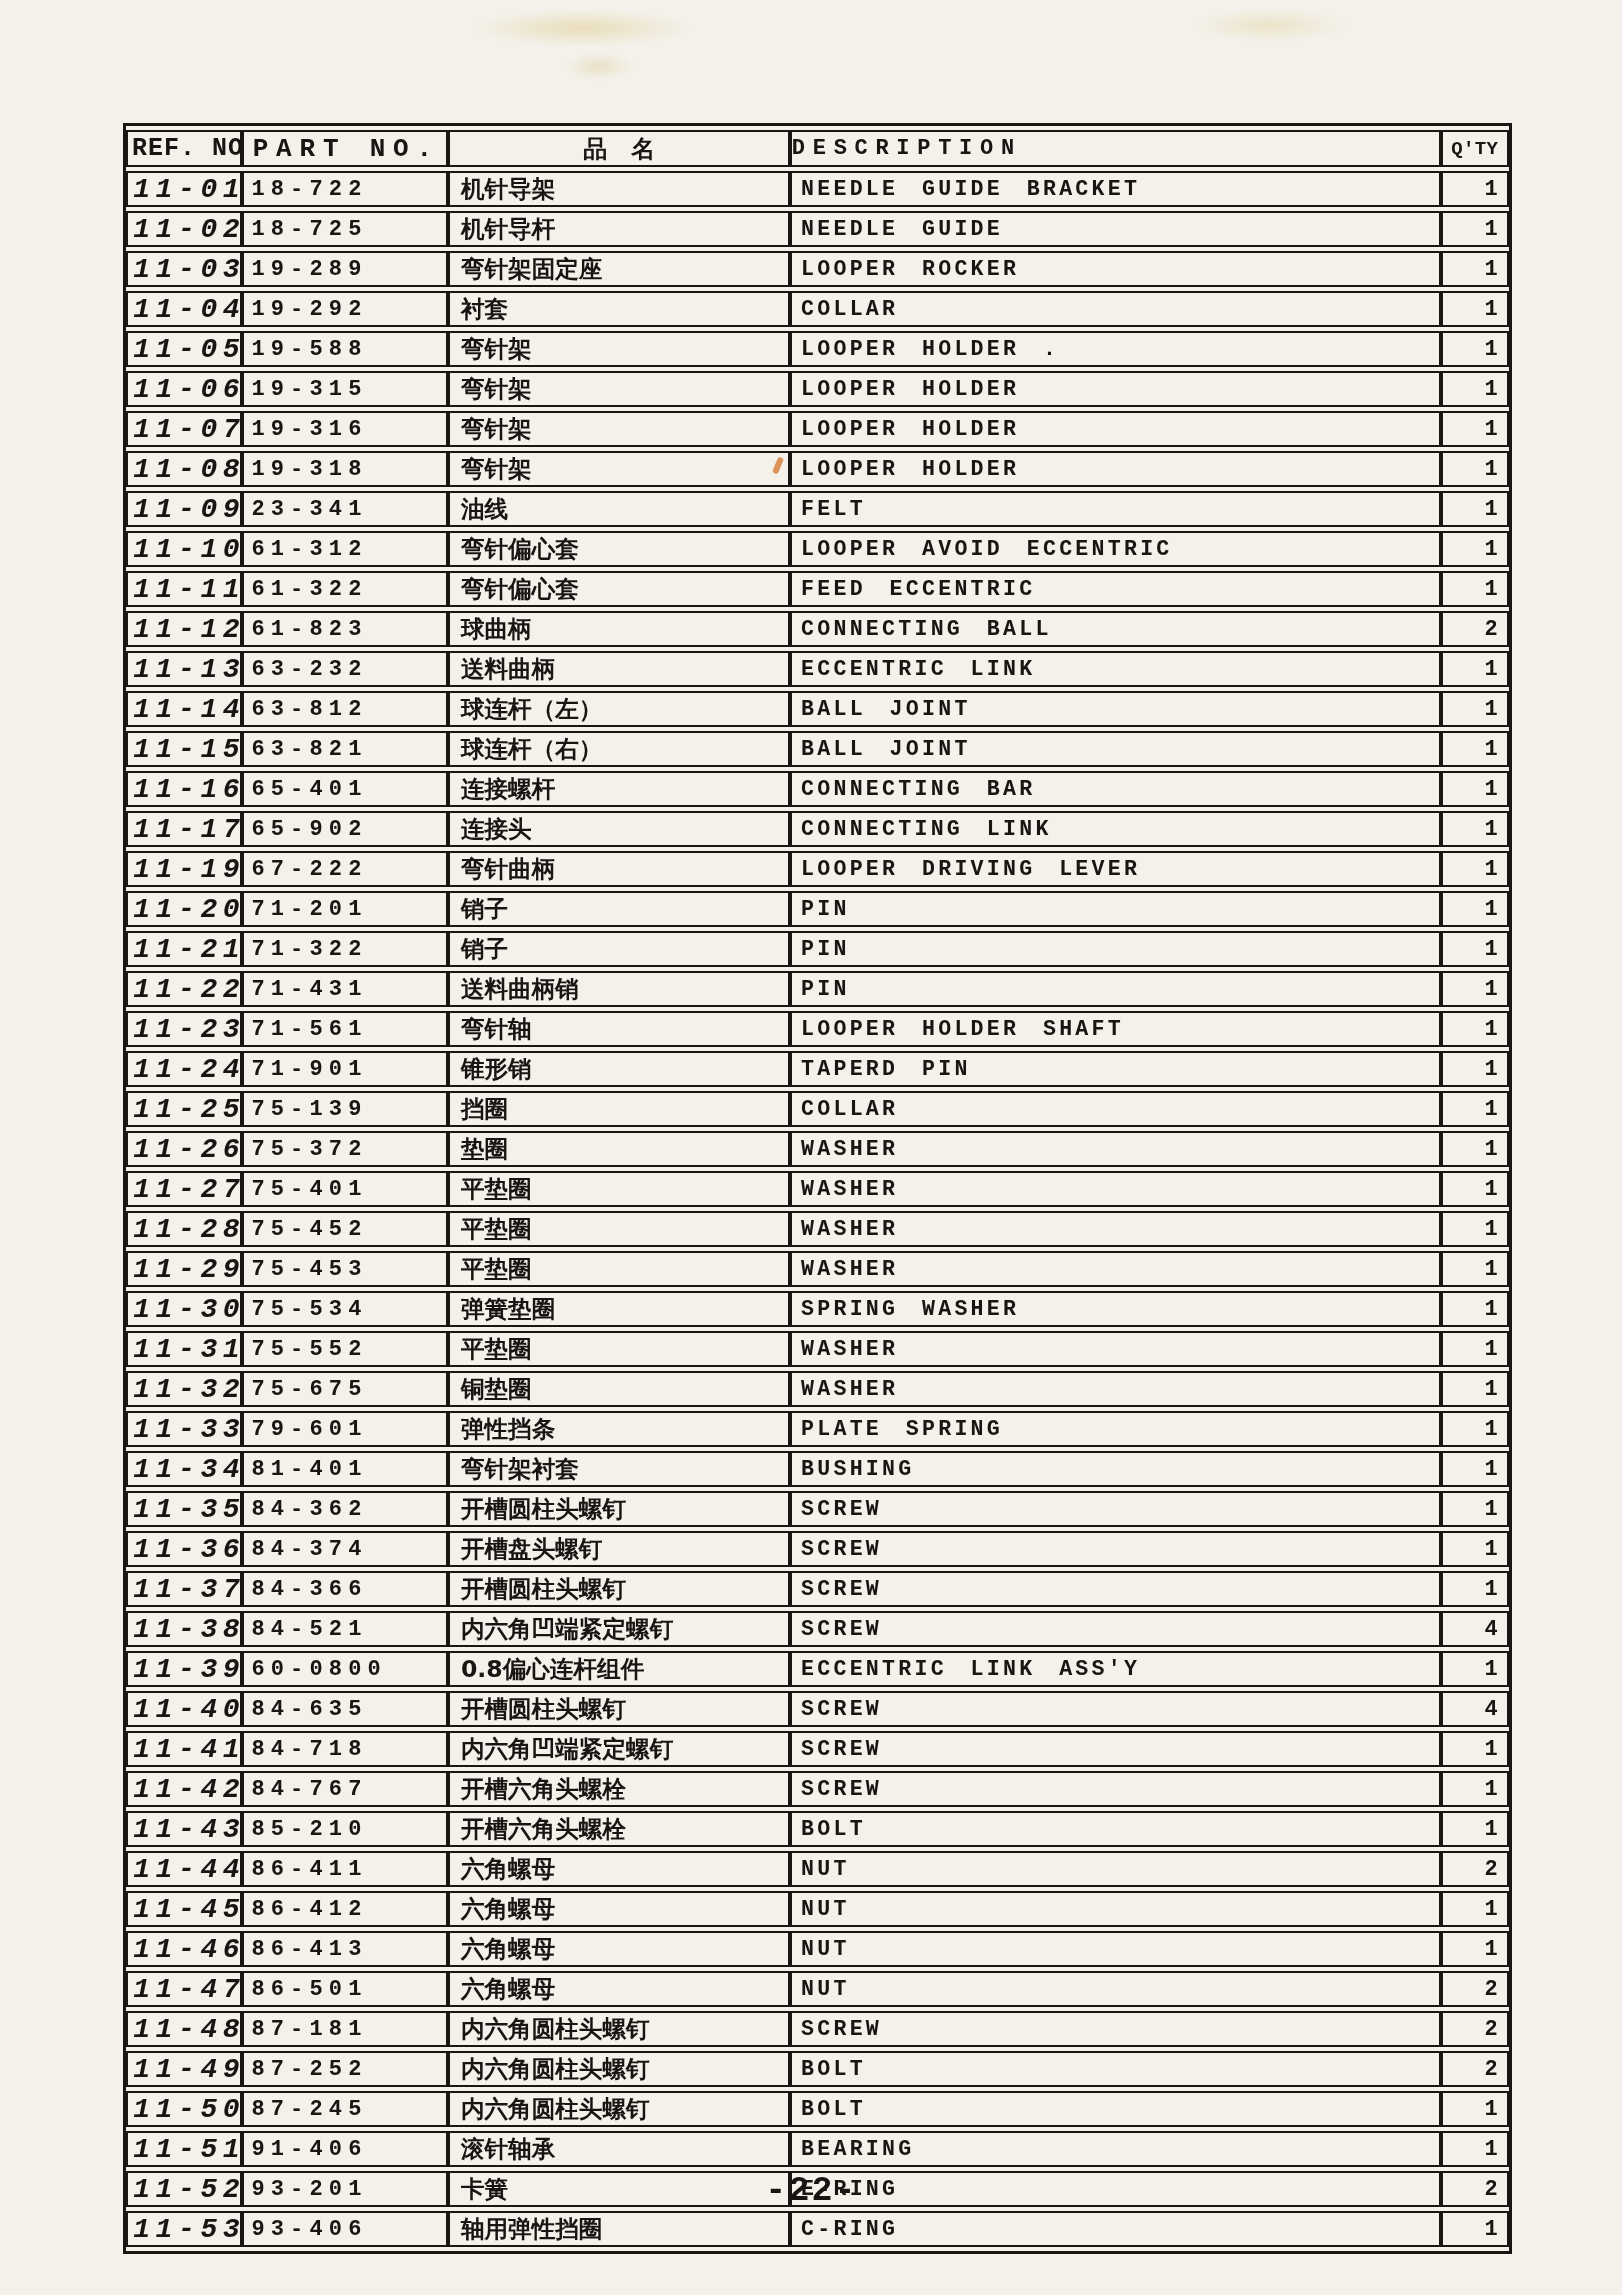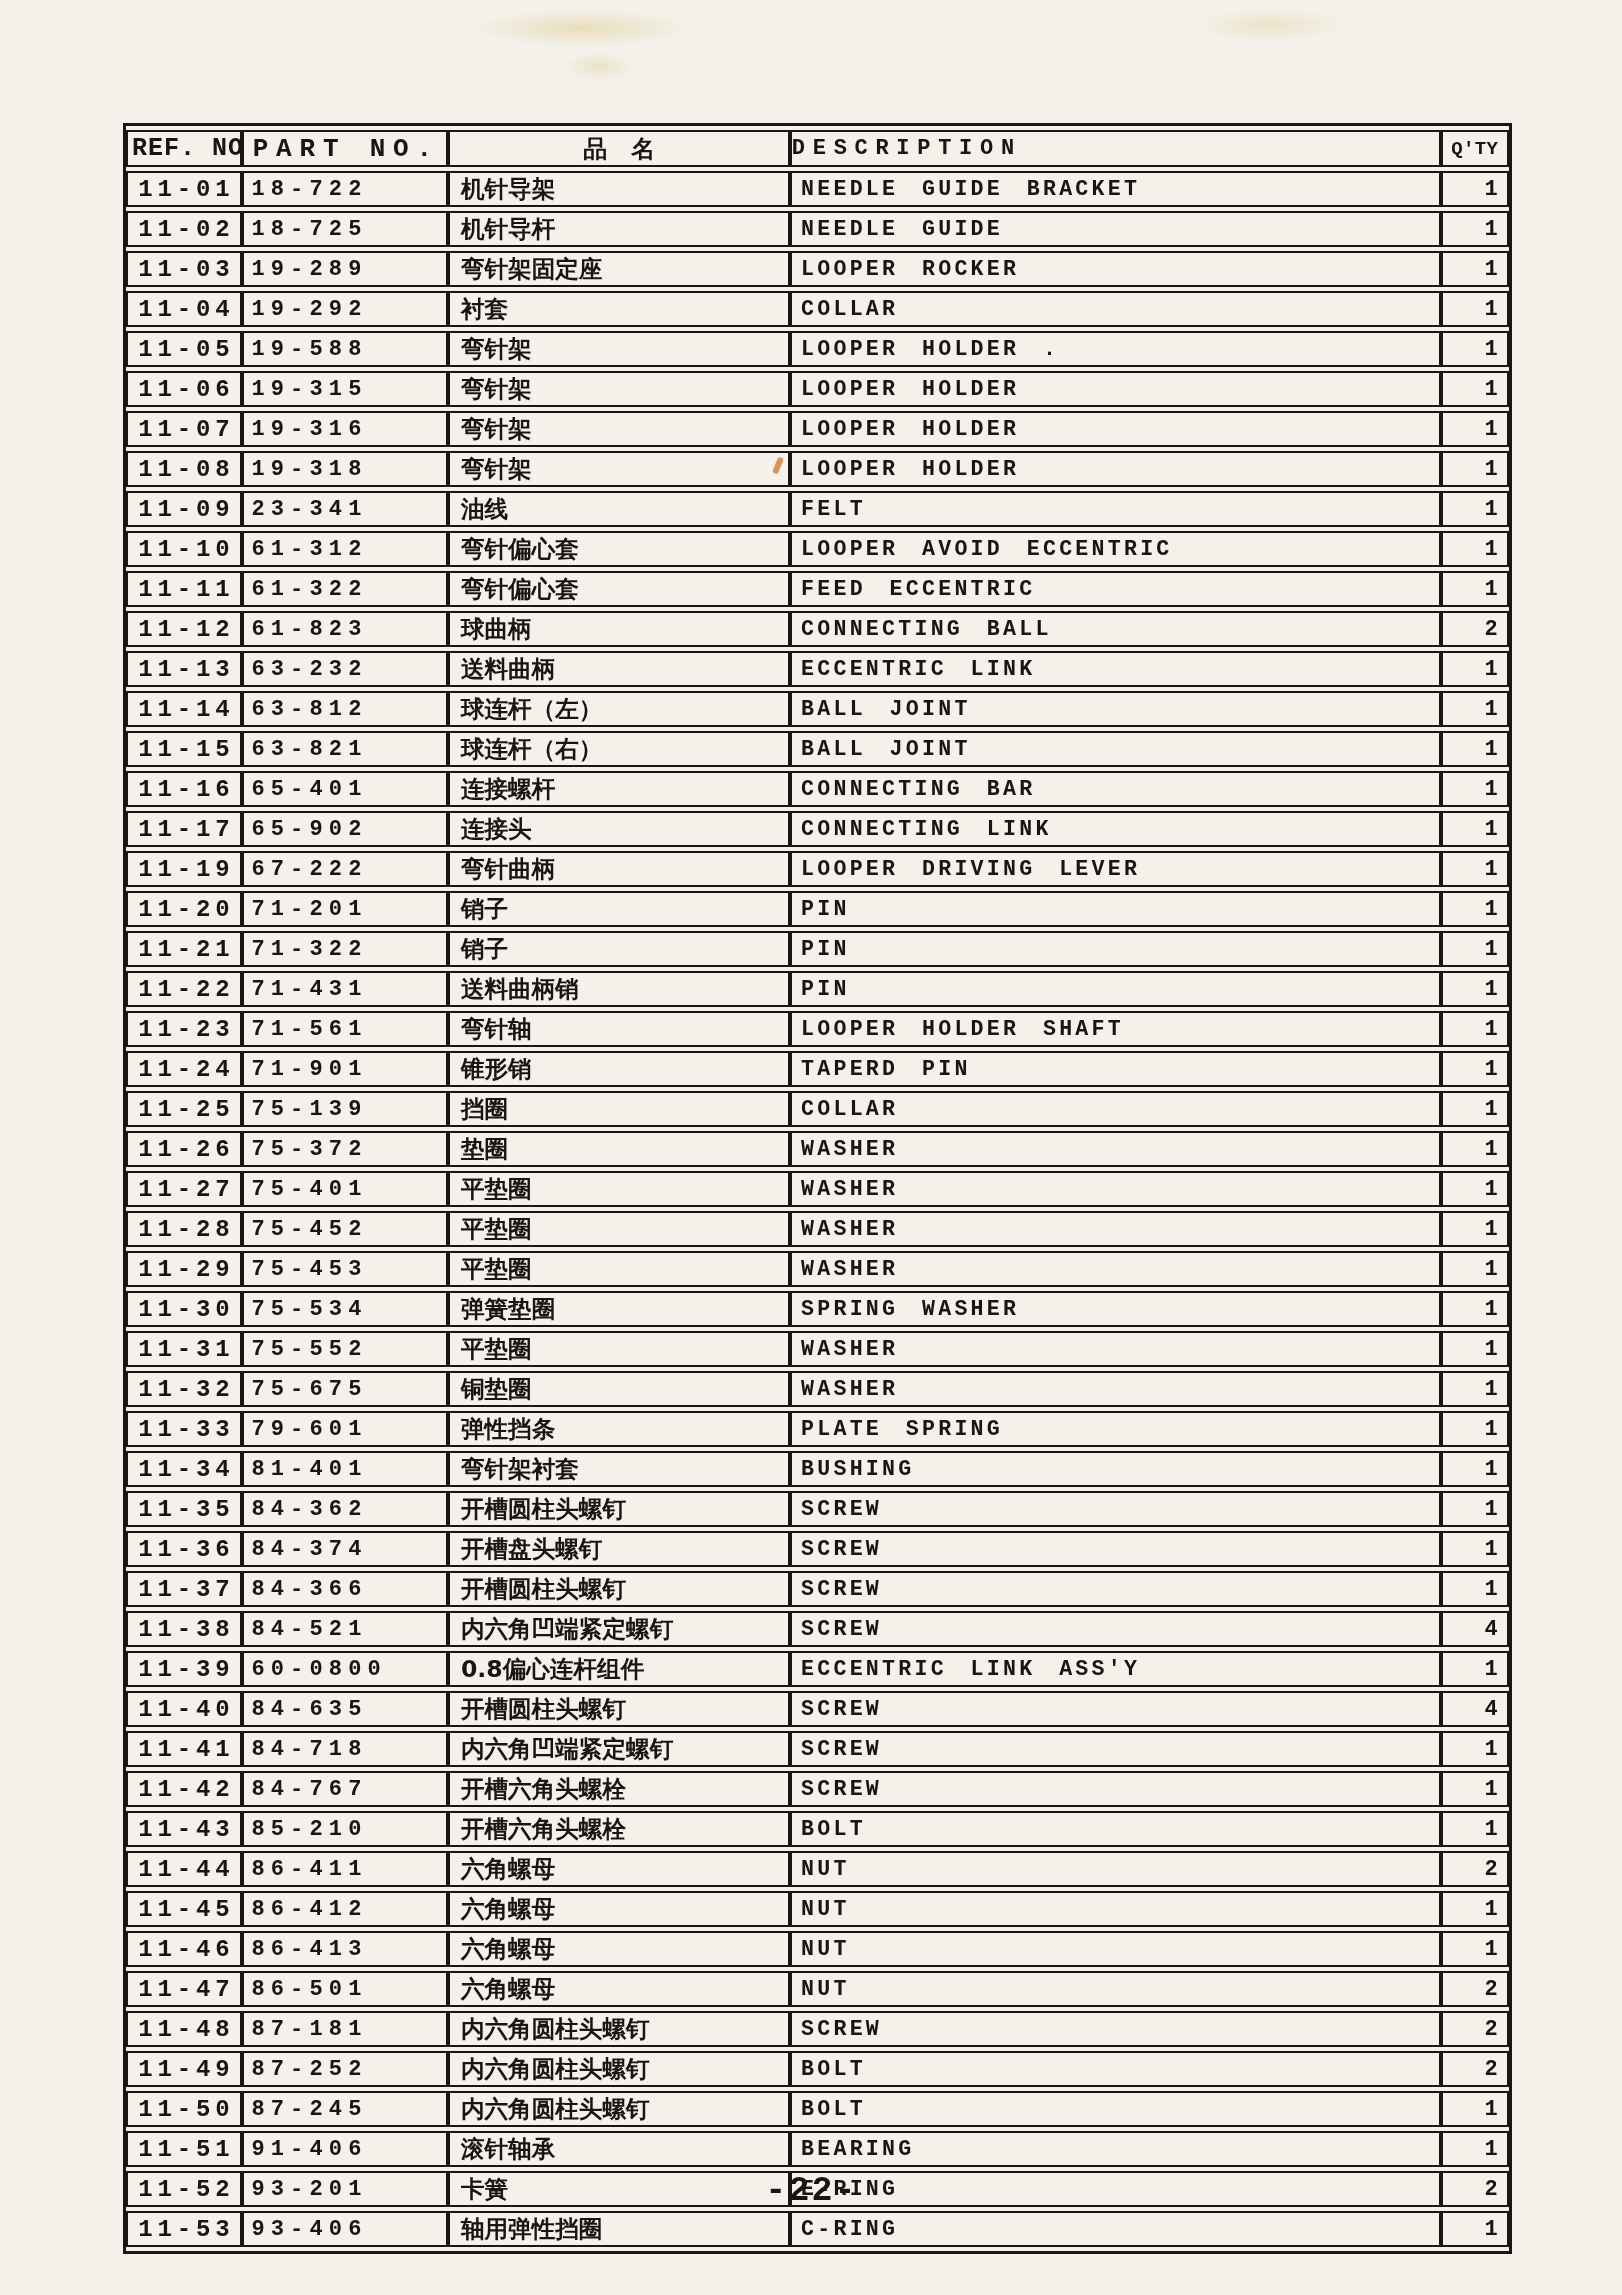--- a/index.html
+++ b/index.html
@@ -46,21 +46,21 @@
     vertical-align:middle;
   }
   thead th{height:37px;}
 
   th.c-ref{font-size:25px;letter-spacing:.04em;text-align:left;padding-left:3.9px;margin-left:42px;}
   th.c-part{font-size:26px;letter-spacing:.30em;text-align:left;padding-left:9.2px;margin-top:20px;}
   th.c-name{font-family:"DejaVu Sans",sans-serif;font-size:24px;text-align:center;font-weight:700;}
   th.c-desc{font-size:22px;letter-spacing:.35em;text-align:left;}
   th.c-qty{font-size:19px;letter-spacing:.02em;text-align:center;}
 
-  td.c-ref{font-size:24px;letter-spacing:.20em;text-align:center;padding-left:5.2px;}
+  td.c-ref{font-size:28px;letter-spacing:.20em;text-align:right;padding-left:5.2px;font-style:italic;}
   td.c-part{font-size:22px;letter-spacing:.28em;text-align:left;padding-left:7.9px;}
   td.c-name{font-family:"DejaVu Sans",sans-serif;font-size:23.6px;font-weight:600;text-align:left;padding-left:10.5px;}
   td.c-desc{font-size:21.6px;letter-spacing:.15em;word-spacing:.35em;text-align:left;padding-left:9.2px;}
   td.c-qty{font-size:22px;text-align:right;padding-right:9.2px;}
 
   
   tbody tr:nth-child(56) td.c-desc{font-size:17px;letter-spacing:.10em;}
   tbody tr:nth-child(58) td.c-desc{font-size:18.3px;letter-spacing:.12em;}
   tbody tr:nth-child(58) td.c-qty{font-size:20px;}
 

